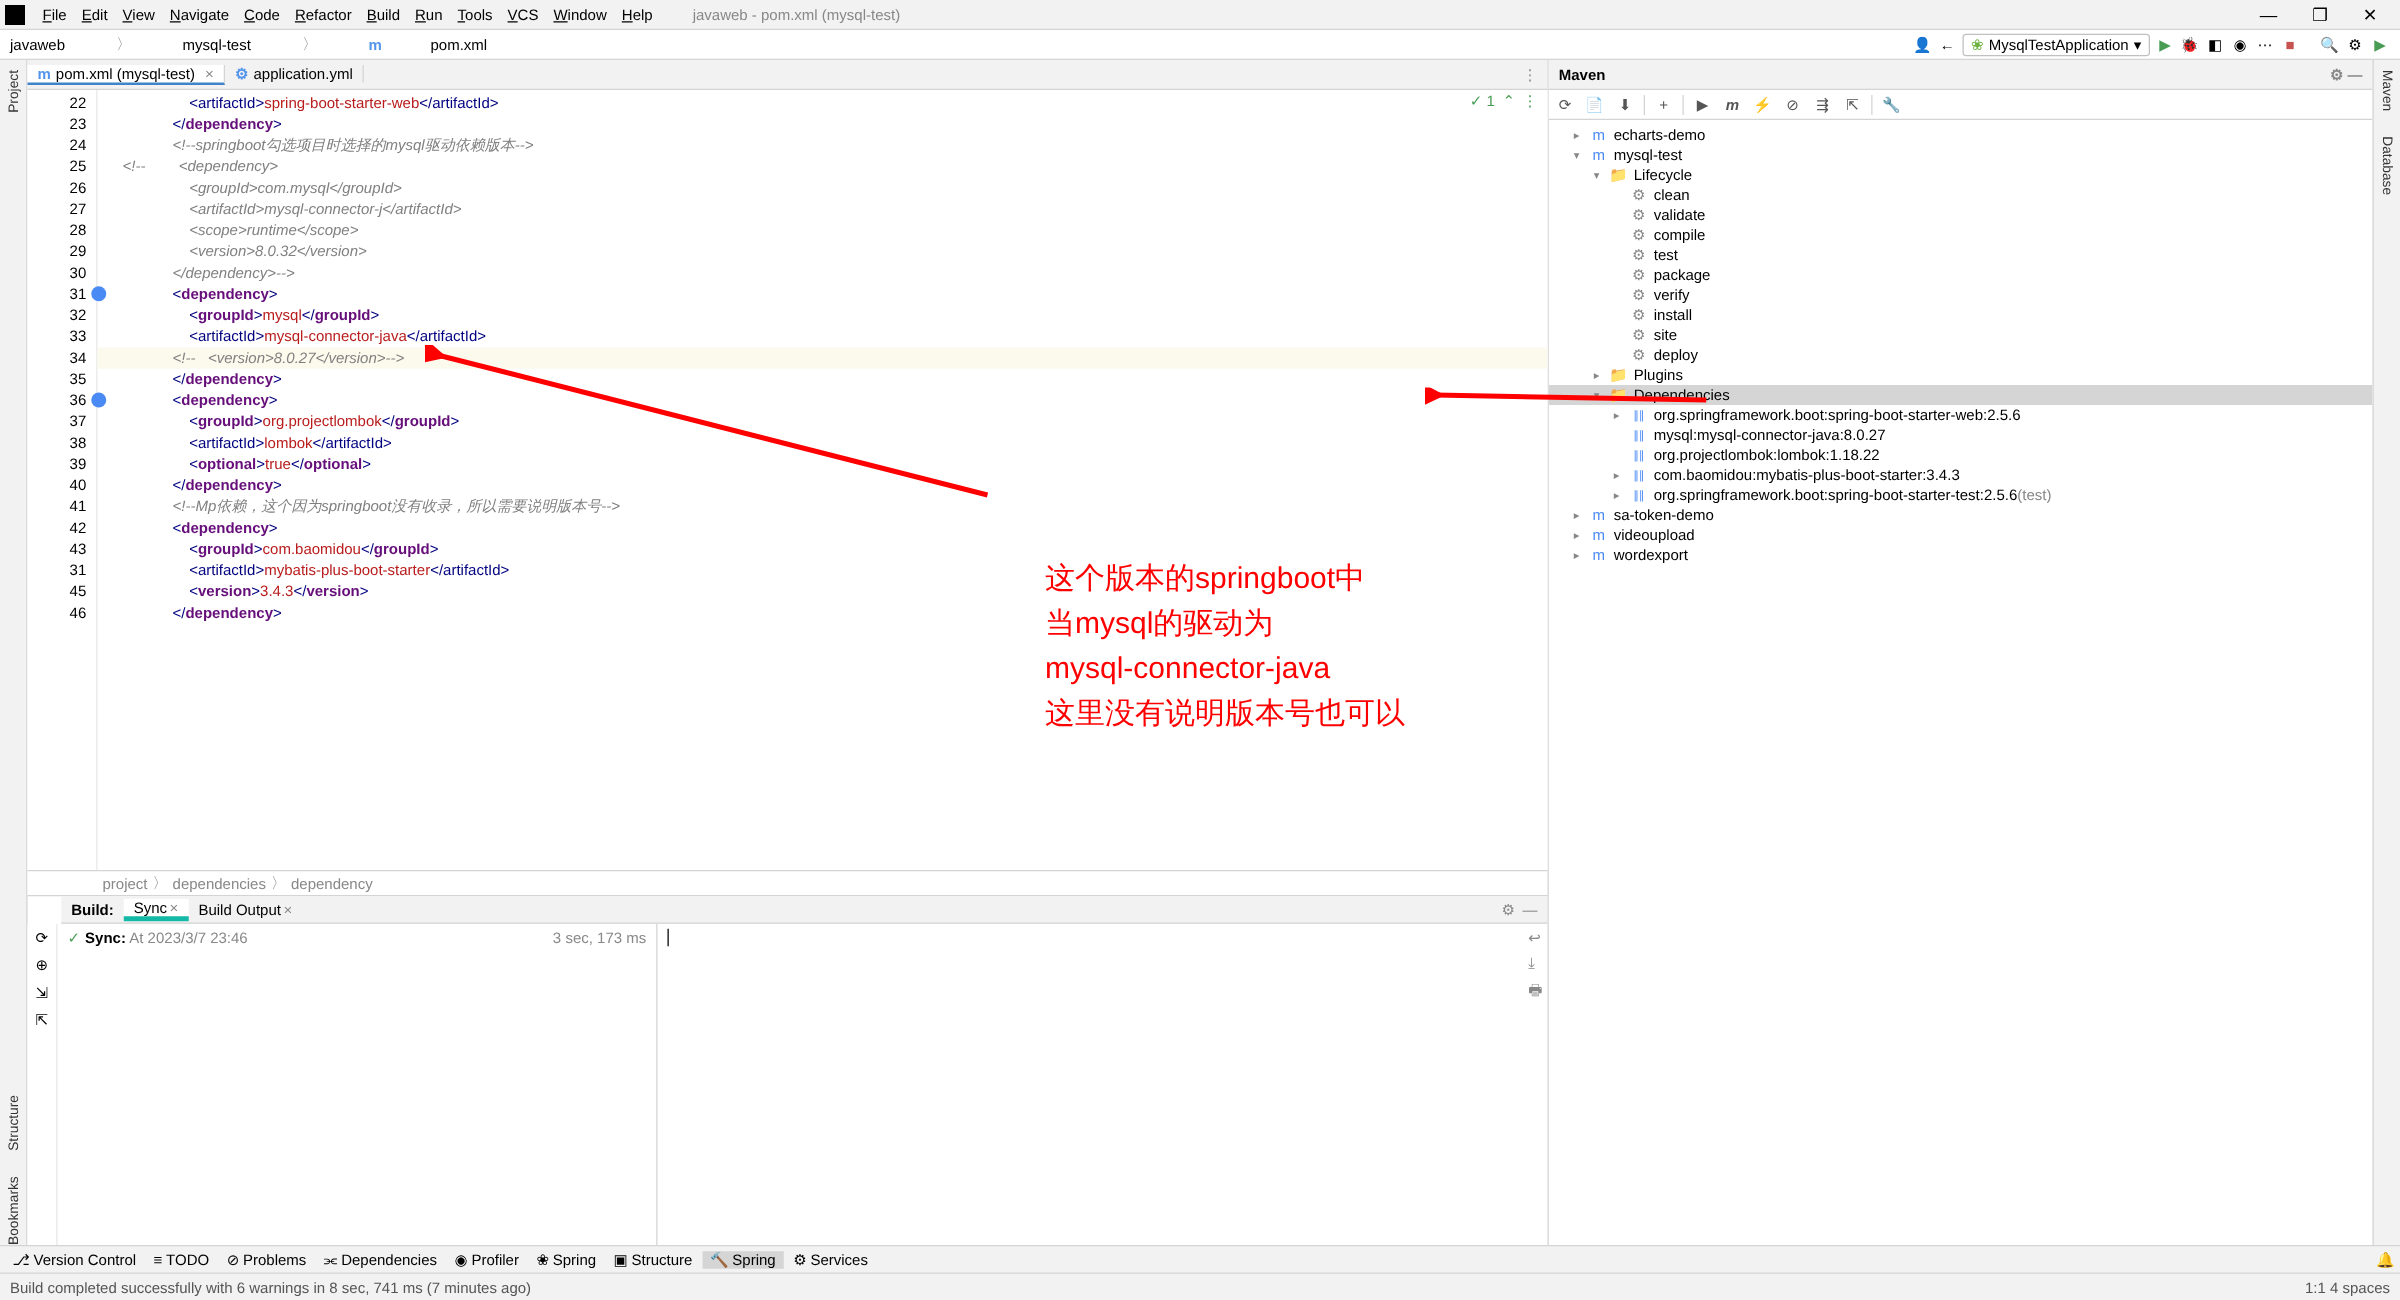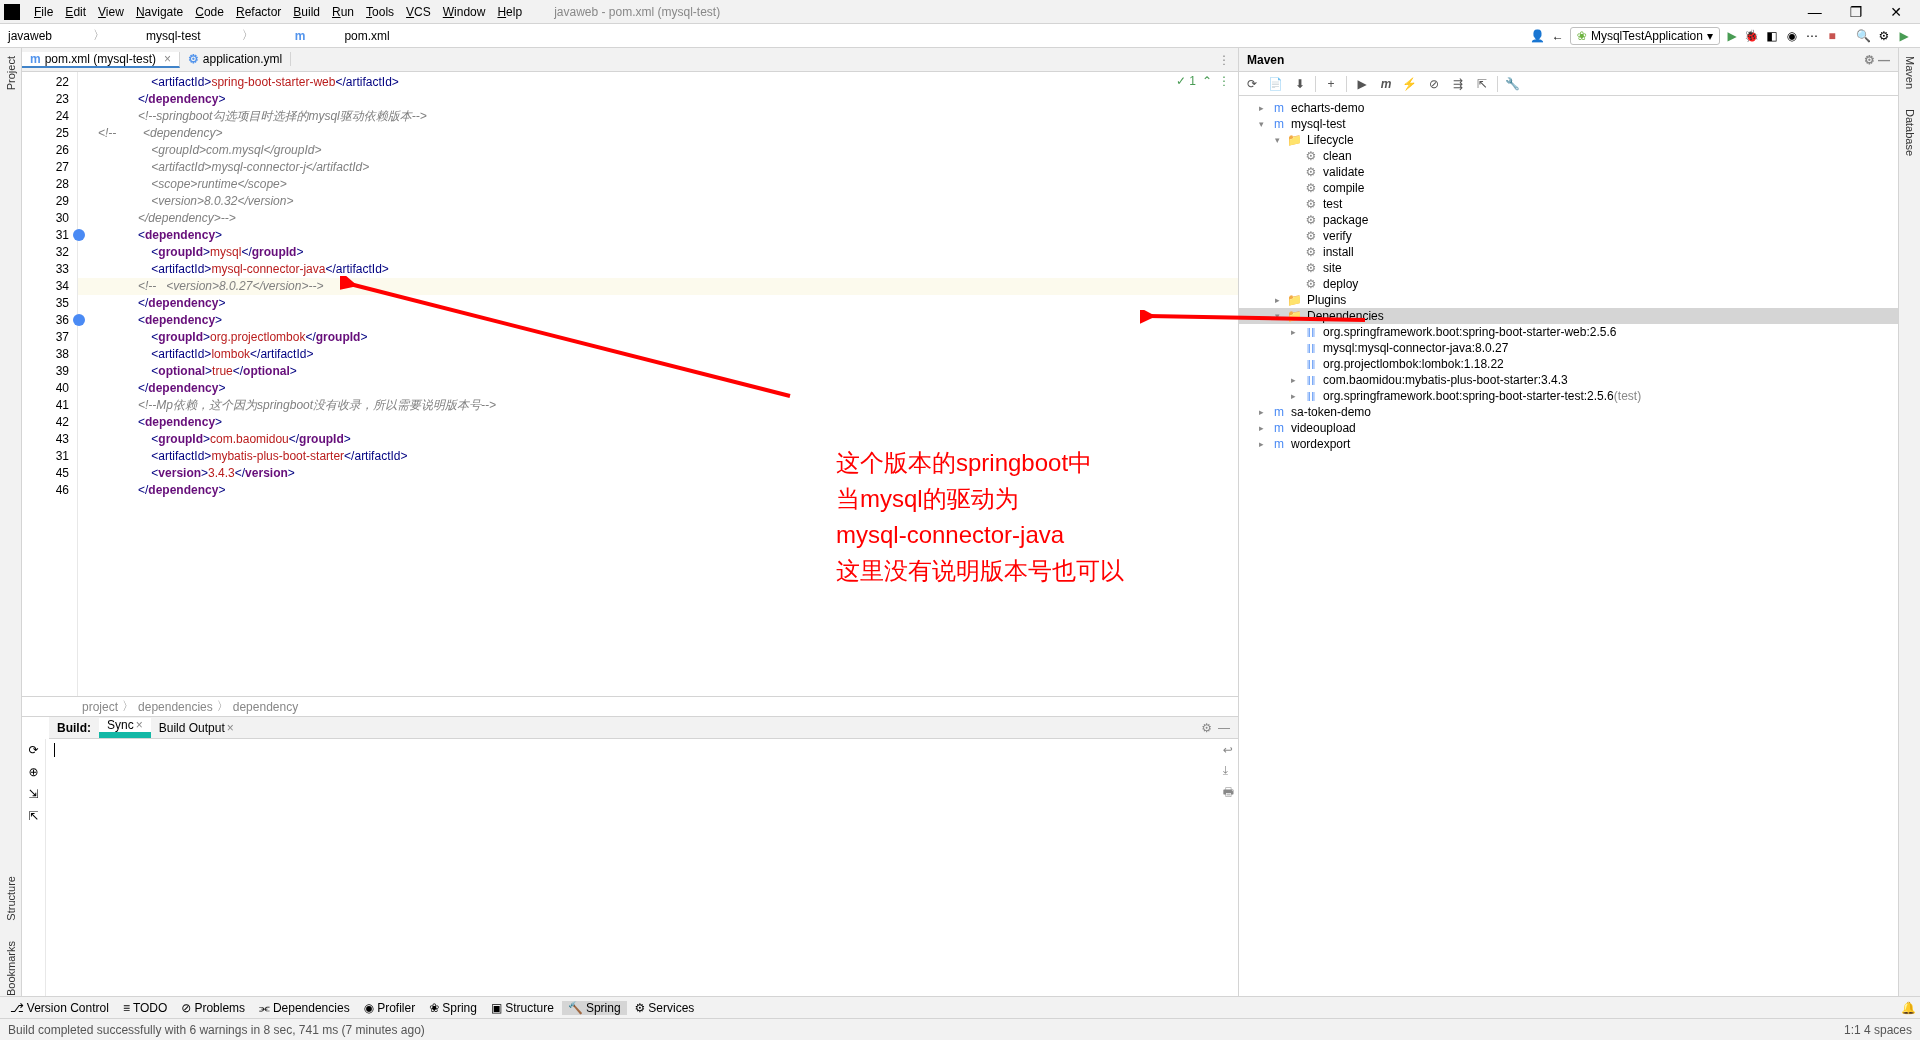--- a/index.html
+++ b/index.html
@@ -65,21 +65,21 @@
     .m-icon { color: #4a8af4; } .gear-icon { color: #888; } .folder-icon { color: #b28a4a; } .lib-icon { font-size: 9px; }
     .grey-text { color: #888; }
     
     .right-stripe { width: 22px; background: #f2f2f2; border-left: 1px solid #d4d4d4; display: flex; flex-direction: column; align-items: center; padding-top: 8px; gap: 20px; }
     .right-stripe .vlabel { writing-mode: vertical-rl; font-size: 11px; color: #333; cursor: pointer; }
     
     .build-panel { height: 280px; border-top: 1px solid #d4d4d4; display: flex; flex-direction: column; }
     .build-tabs { height: 22px; background: #f2f2f2; border-bottom: 1px solid #d4d4d4; display: flex; align-items: center; padding: 0 8px; margin-left: 27px; }
     .build-tabs .bt-label { font-weight: bold; margin-right: 8px; }
     .build-tabs .bt-tab { padding: 0 8px; cursor: pointer; }
-    .build-tabs .bt-tab.active { background: #fff; border-bottom: 6px solid #14b8a6; }
+    .build-tabs .bt-tab.active { background: #fff; border-bottom: 4px solid #14b8a6; }
     .build-tabs .bt-close { color: #888; margin-left: 2px; }
     .build-tabs .bt-right { margin-left: auto; display: flex; gap: 6px; color: #888; }
     .build-body { flex: 1; display: flex; }
     .build-left-icons { width: 24px; background: #fff; border-right: 1px solid #e8e8e8; display: flex; flex-direction: column; align-items: center; padding-top: 4px; gap: 8px; }
     .build-tree { width: 480px; border-right: 1px solid #d4d4d4; padding: 4px 8px; font-size: 12px; }
     .build-tree .bt-item { display: flex; align-items: center; justify-content: space-between; }
     .build-tree .check { color: #499c54; margin-right: 4px; }
     .build-output { flex: 1; padding: 4px 8px; position: relative; }
     .build-output .cursor { width: 1px; height: 14px; background: #000; }
     .build-output-icons { position: absolute; right: 4px; top: 4px; display: flex; flex-direction: column; gap: 6px; color: #888; }
@@ -213,20 +213,26 @@
           <span>—</span>
         </div>
       </div>
       <div class="build-body">
         <div class="build-left-icons">
           <span>⟳</span>
           <span>⊕</span>
           <span>⇲</span>
           <span>⇱</span>
         </div>
+        <div class="build-tree">
+          <div class="bt-item">
+            <span><span class="check">✓</span><b>Sync:</b> <span style="color:#888">At 2023/3/7 23:46</span></span>
+            <span style="color:#888">3 sec, 173 ms</span>
+          </div>
+        </div>
         <div class="build-output">
           <div class="cursor"></div>
           <div class="build-output-icons">
             <span>↩</span>
             <span>⤓</span>
             <span>🖶</span>
           </div>
         </div>
       </div>
     </div>

